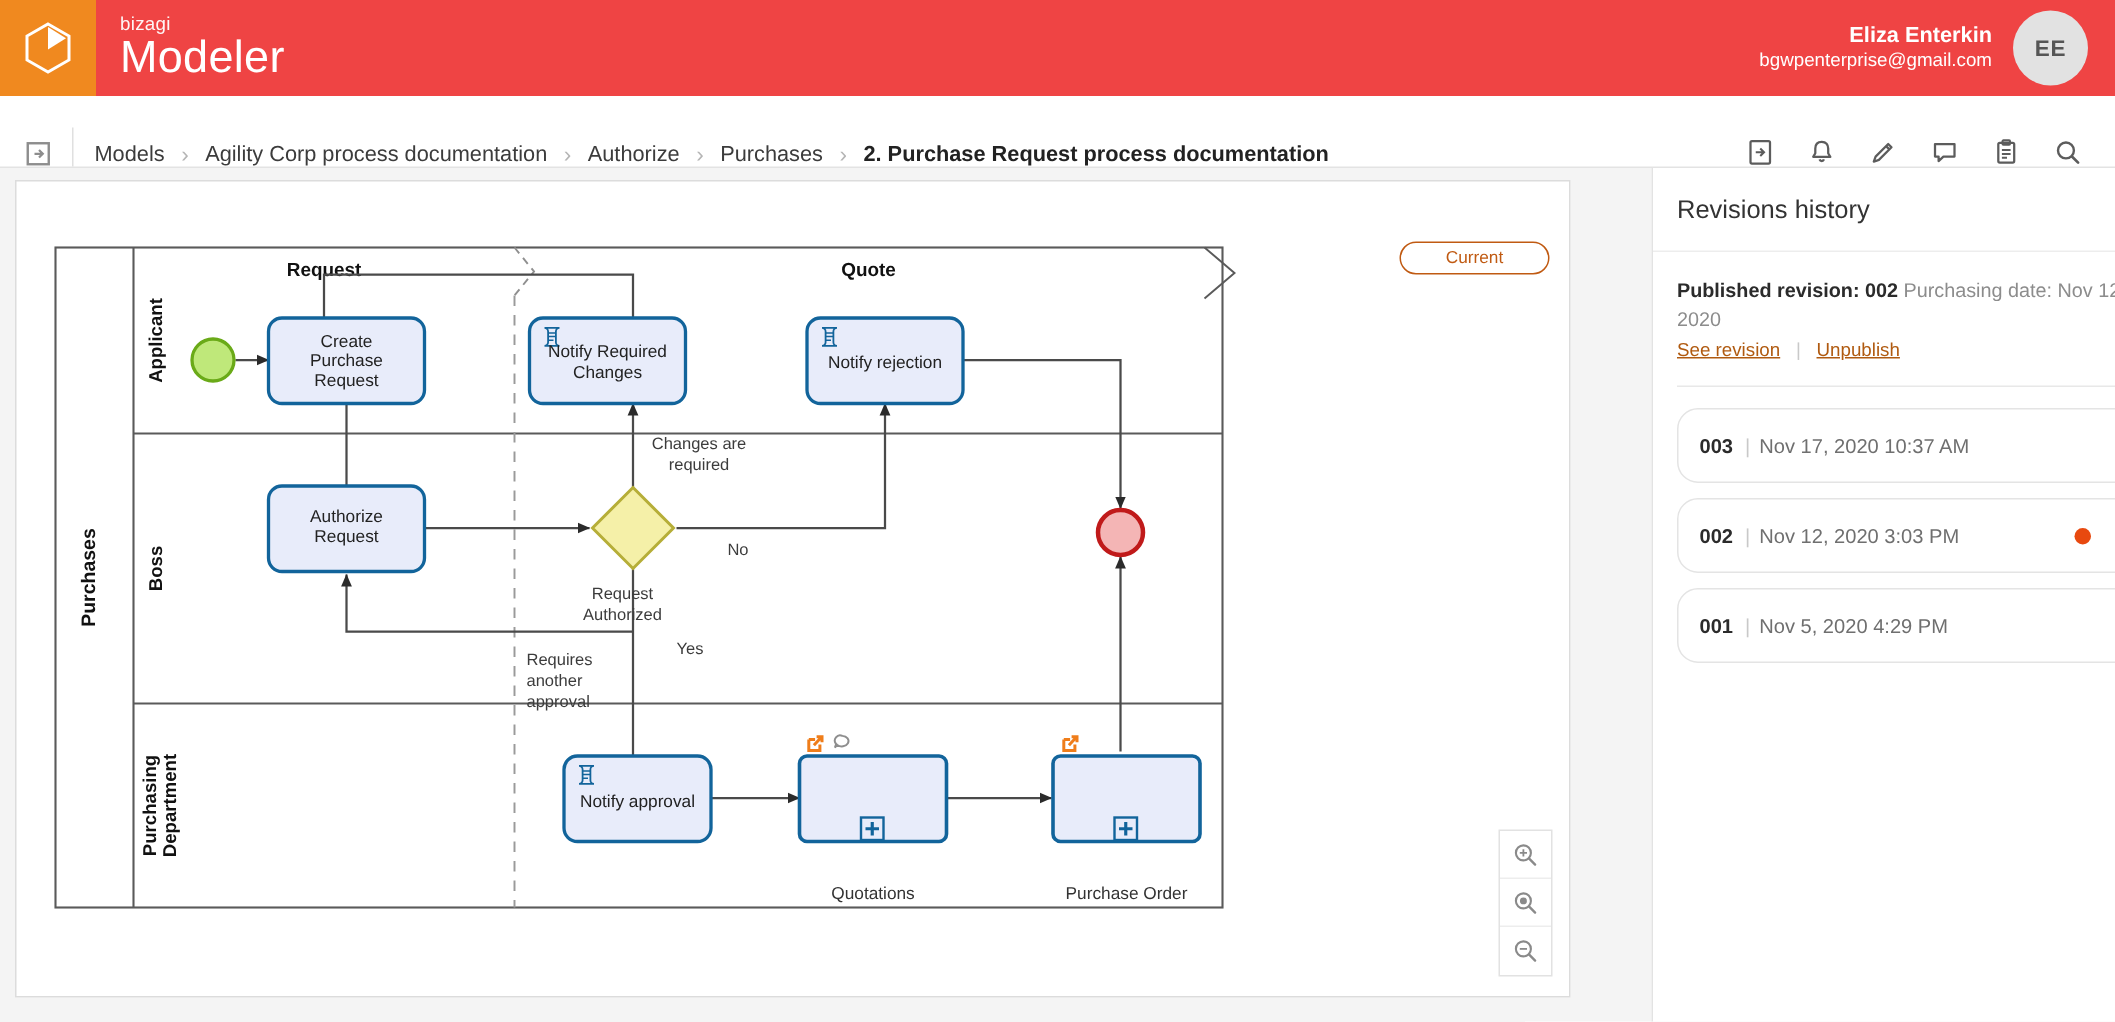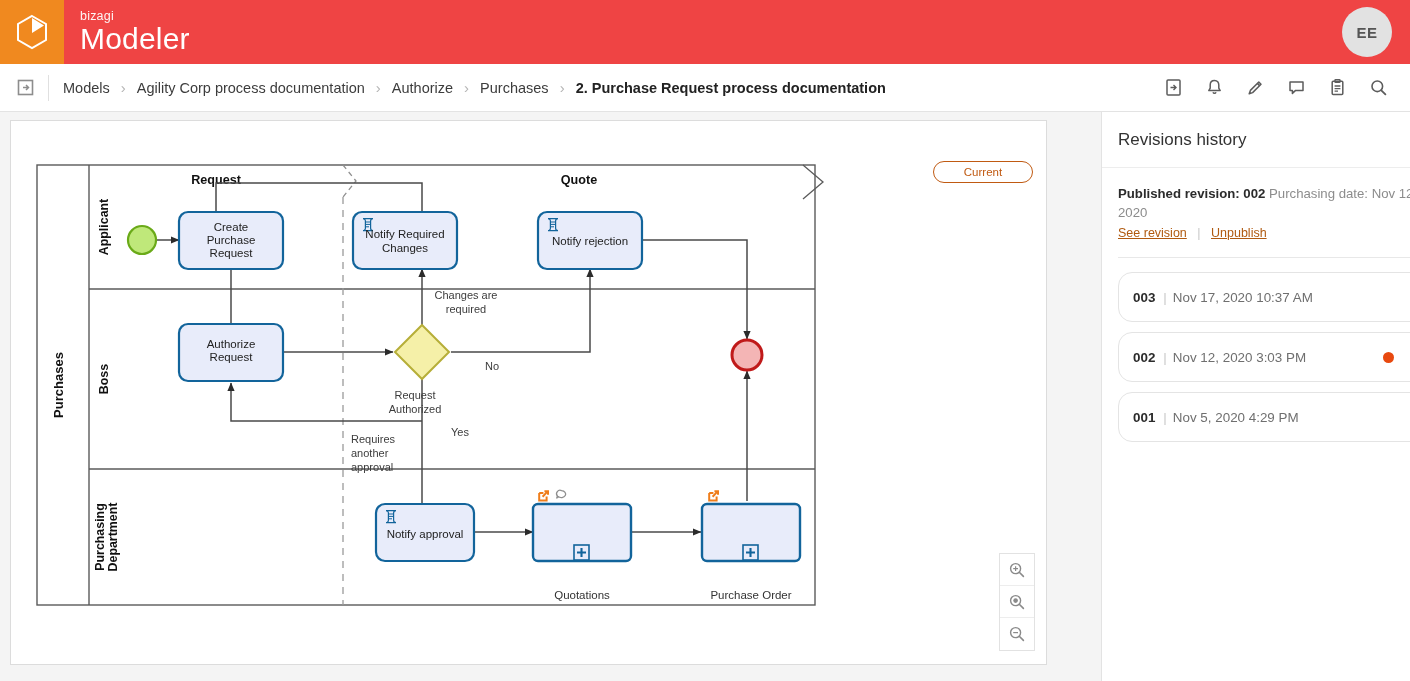--- a/index.html
+++ b/index.html
@@ -44,21 +44,21 @@
     background: #e2e2e2; color: #555;
     display: flex; align-items: center; justify-content: center;
     font-size: 15px; font-weight: bold; letter-spacing: .5px;
   }
 
   
   .crumbbar {
     position: absolute; top: 64px; left: 0;
     width: 1410px; height: 48px;
     background: #fff; border-bottom: 1px solid #e3e3e3;
-    display: flex; align-items: center;
+    display: flex; align-items: flex-end;
   }
   .panel-toggle {
     width: 38px; display: flex; align-items: center; justify-content: center;
     margin-left: 6px;
   }
   .crumb-div {
     width: 1px; height: 26px; background: #e0e0e0; margin: 0 14px 0 4px;
   }
   .crumbs { display: flex; align-items: center; font-size: 14.5px; }
   .crumb { color: #3c3c3c; }
@@ -149,20 +149,24 @@
         <path d="M17 2 L31 10 L31 26 L17 34 L3 26 L3 10 Z" fill="none" stroke="#fff" stroke-width="2"></path>
         <path d="M17 4 L17 19 L29 11.5 Z" fill="#fff"></path>
       </svg>
     </span>
   </div>
   <div class="brand">
     <div class="brand-sub">bizagi</div>
     <div class="brand-main">Modeler</div>
   </div>
   <div class="user-area">
+    <div class="user-text">
+      <div class="user-name">Eliza Enterkin</div>
+      <div class="user-mail">bgwpenterprise@gmail.com</div>
+    </div>
     <div class="avatar">EE</div>
   </div>
 </div>
 
 <div class="crumbbar">
   <div class="panel-toggle">
     <svg width="17" height="17" viewBox="0 0 17 17">
       <rect x="1.5" y="1.5" width="14" height="14" fill="none" stroke="#8d8d8d" stroke-width="1.6"></rect>
       <path d="M6 8.5 H11 M9 6 L11.5 8.5 L9 11" fill="none" stroke="#8d8d8d" stroke-width="1.5"></path>
     </svg>

